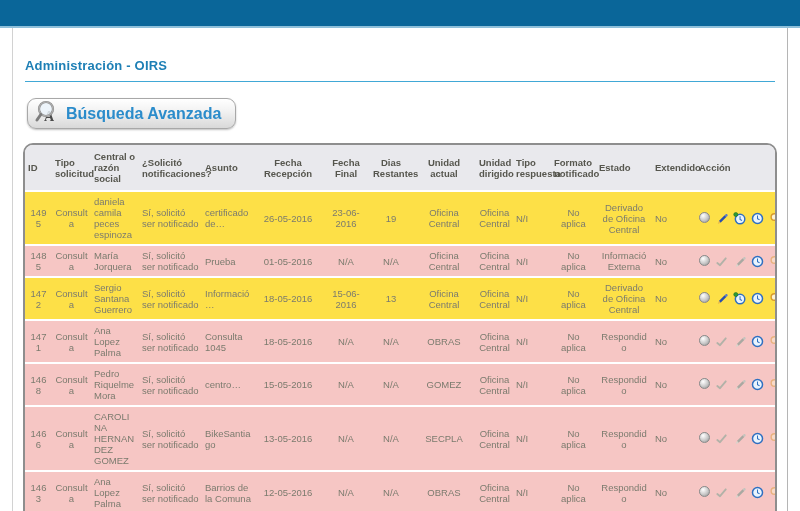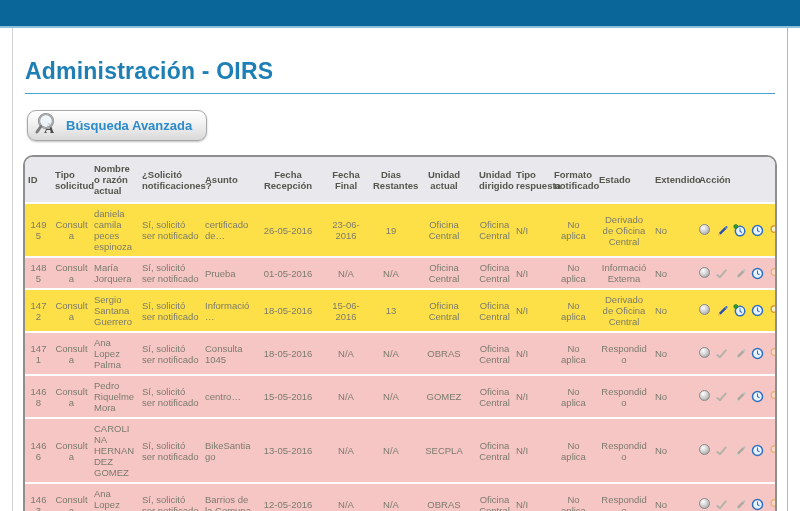--- a/index.html
+++ b/index.html
@@ -3,27 +3,27 @@
 <meta charset="utf-8">
 <style>
   * { margin:0; padding:0; box-sizing:border-box; }
   html,body { width:800px; height:511px; overflow:hidden; background:#fff;
               font-family:"Liberation Sans", sans-serif; }
   .topbar { height:26px; background:#0a6699; }
   .topbar-edge { height:2px; background:#8fc0da; }
   .content { position:absolute; top:28px; left:12px; right:12px; bottom:0;
              background:#fff; border-left:1px solid #d2d2d2; border-right:1px solid #b5b5b5;
              padding:0 12px; }
-  h1.page-title { margin-top:30px; font-size:23px; font-weight:bold; color:#1d7fb5;
+  h1.page-title { margin-top:30px; font-size:13px; font-weight:bold; color:#1d7fb5;
                   padding-bottom:8px; border-bottom:1px solid #41a8d6; letter-spacing:.2px; }
   .adv-btn { display:inline-flex; align-items:center; gap:6px; margin-top:16px; margin-left:2px;
              padding:3px 14px 3px 6px; height:31px; border:1px solid #a8a8a8; border-radius:9px;
              background:linear-gradient(#ffffff, #f1f1f1 45%, #d9d9d9);
              box-shadow:0 1px 2px rgba(0,0,0,.25); cursor:pointer; }
-  .adv-btn .label { color:#2b8ccb; font-size:13px; font-weight:bold; }
+  .adv-btn .label { color:#2b8ccb; font-size:16px; font-weight:bold; }
   .tablewrap { margin-top:14px; margin-left:-2px; margin-right:-2px;
                border:2px solid #8e8e8e; border-radius:10px 10px 0 0; overflow:hidden;
                background:#fff; }
   table { width:100%; border-collapse:collapse; table-layout:fixed; }
   th { background:#e9e9ed; color:#56564e; font-size:9.5px; font-weight:bold;
        padding:6px 3px; vertical-align:middle; border-bottom:2px solid #fff; }
   td { font-size:9.5px; line-height:11px; color:#7b7b6e; padding:4px 3px;
        vertical-align:middle; border-bottom:2px solid #fff; word-wrap:break-word; }
   tr.green td { background:#fde047; }
   tr.red td { background:#f6c6c4; }
@@ -73,21 +73,21 @@
           <col style="width:38px">
           <col style="width:45px">
         <col style="width:56px">
           <col style="width:44px">
           <col style="width:112px">
       </colgroup>
       <thead>
           <tr id="header-row">
             <th class="c-left">ID</th>
             <th class="c-left">Tipo solicitud</th>
-            <th class="c-left">Nombre o razón actual</th>
+            <th class="c-left">Central o razón social</th>
             <th class="c-left">¿Solicitó notificaciones?</th>
             <th class="c-left">Asunto</th>
             <th class="c-center">Fecha Recepción</th>
             <th class="c-center">Fecha Final</th>
             <th class="c-center">Dias Restantes</th>
             <th class="c-center">Unidad actual</th>
             <th class="c-left">Unidad dirigido</th>
             <th class="c-left">Tipo respuesta</th>
             <th class="c-left">Formato notificado</th>
             <th class="c-left">Estado</th>

